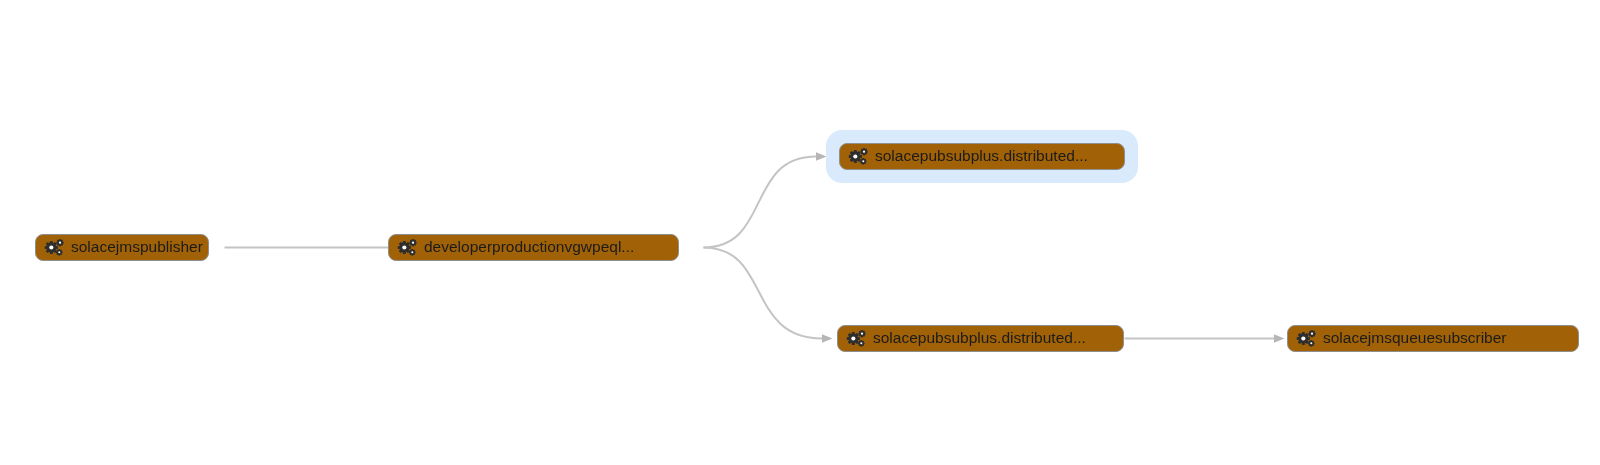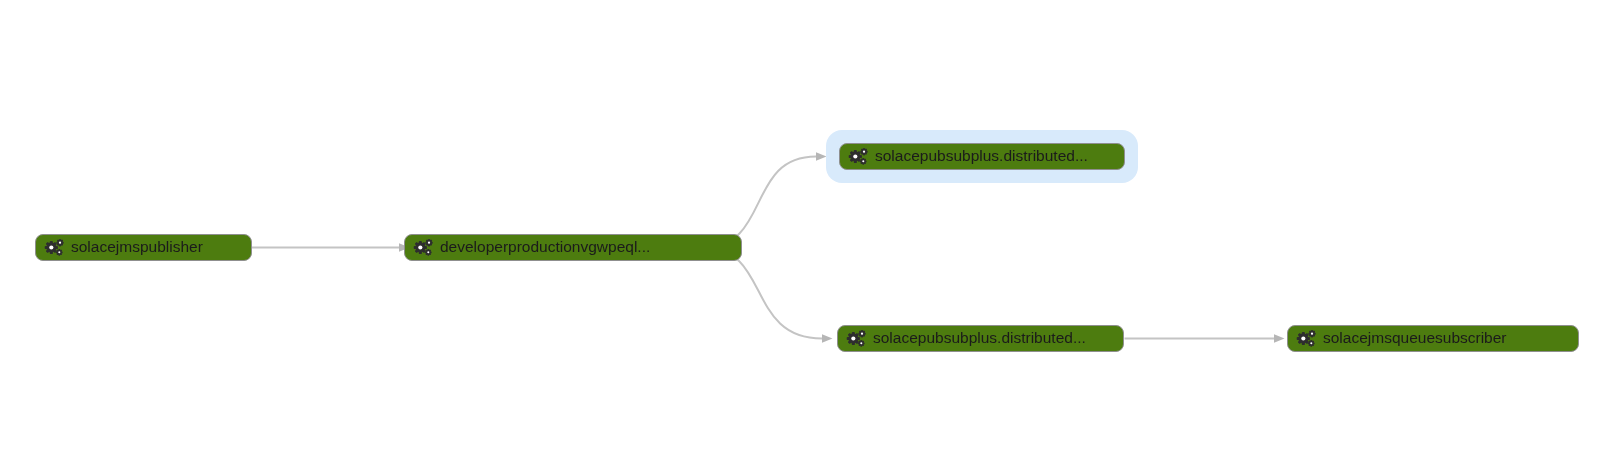--- a/index.html
+++ b/index.html
@@ -18,21 +18,21 @@
   }
   .halo {
     position: absolute;
     background: #d8eafb;
     border-radius: 16px;
   }
   .node {
     position: absolute;
     height: 27px;
     box-sizing: border-box;
-    background: #4d7c0f;
+    background: #a16207;
     border: 1.5px solid #8f8f8f;
     border-radius: 8px;
     display: flex;
     align-items: center;
     gap: 6px;
     padding: 0 10px 0 8px;
     font-size: 15.5px;
     color: #1b1b1b;
     white-space: nowrap;
     overflow: hidden;
@@ -95,30 +95,30 @@
       </marker>
     </defs>
     <path d="M224.5 247.5 L399 247.5" fill="none" stroke="#c4c4c4" stroke-width="2" marker-end="url(#arrow)"></path>
     <path d="M703.5 247.5 C771 247.5 746 156.5 816 156.5" fill="none" stroke="#c4c4c4" stroke-width="2" marker-end="url(#arrow)"></path>
     <path d="M703.5 247.5 C771 247.5 746 338.5 822 338.5" fill="none" stroke="#c4c4c4" stroke-width="2" marker-end="url(#arrow)"></path>
     <path d="M1124.5 338.5 L1274 338.5" fill="none" stroke="#c4c4c4" stroke-width="2" marker-end="url(#arrow)"></path>
   </svg>
 
   <div class="halo" style="left:826px; top:130px; width:312px; height:53px"></div>
 
-  <div class="node" style="left:35px; top:234px; width:217px">
+  <div class="node" style="left:35px; top:234px; width:174px">
     <svg class="gicon" viewBox="0 0 23 21" aria-hidden="true">
       <use href="#gear-big" x="8" y="10.5"></use>
       <use href="#gear-sm-a" x="17.6" y="5.2"></use>
       <use href="#gear-sm-b" x="16.8" y="15.8"></use>
     </svg>
     <span class="nlabel">solacejmspublisher</span>
   </div>
 
-  <div class="node" style="left:404px; top:234px; width:338px">
+  <div class="node" style="left:388px; top:234px; width:291px">
     <svg class="gicon" viewBox="0 0 23 21" aria-hidden="true">
       <use href="#gear-big" x="8" y="10.5"></use>
       <use href="#gear-sm-a" x="17.6" y="5.2"></use>
       <use href="#gear-sm-b" x="16.8" y="15.8"></use>
     </svg>
     <span class="nlabel">developerproductionvgwpeql...</span>
   </div>
 
   <div class="node" style="left:839px; top:143px; width:286px">
     <svg class="gicon" viewBox="0 0 23 21" aria-hidden="true">

